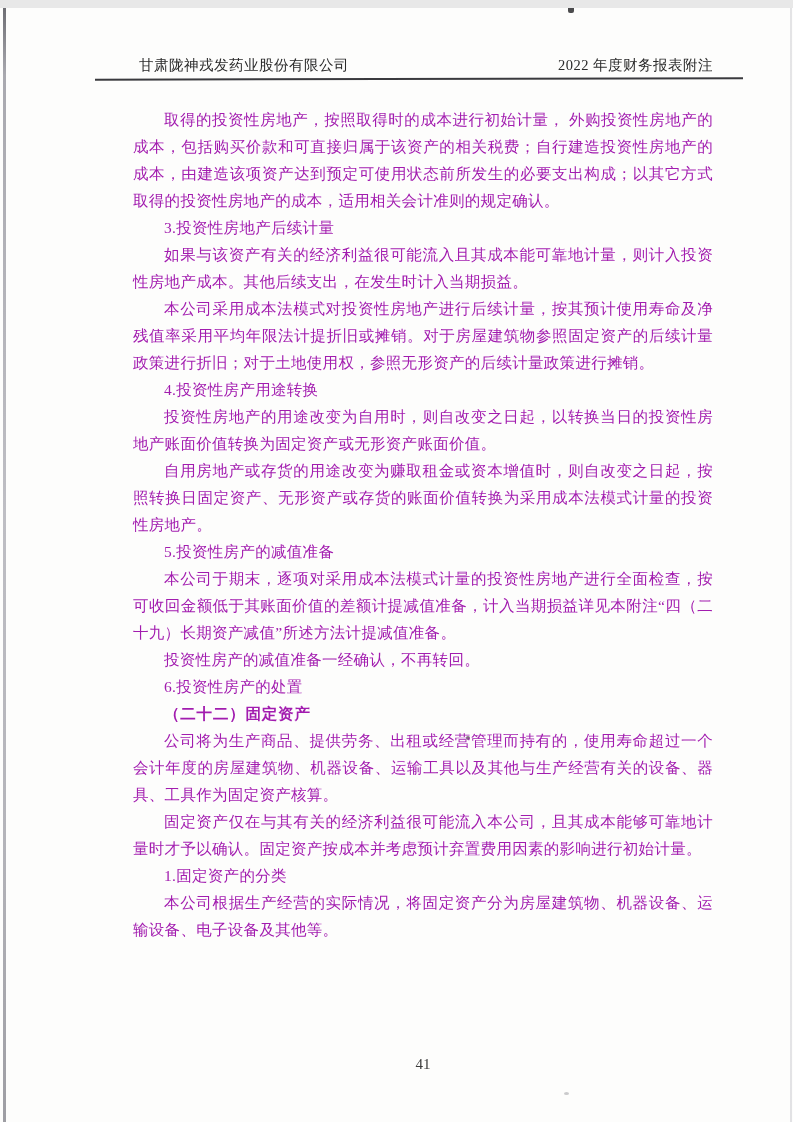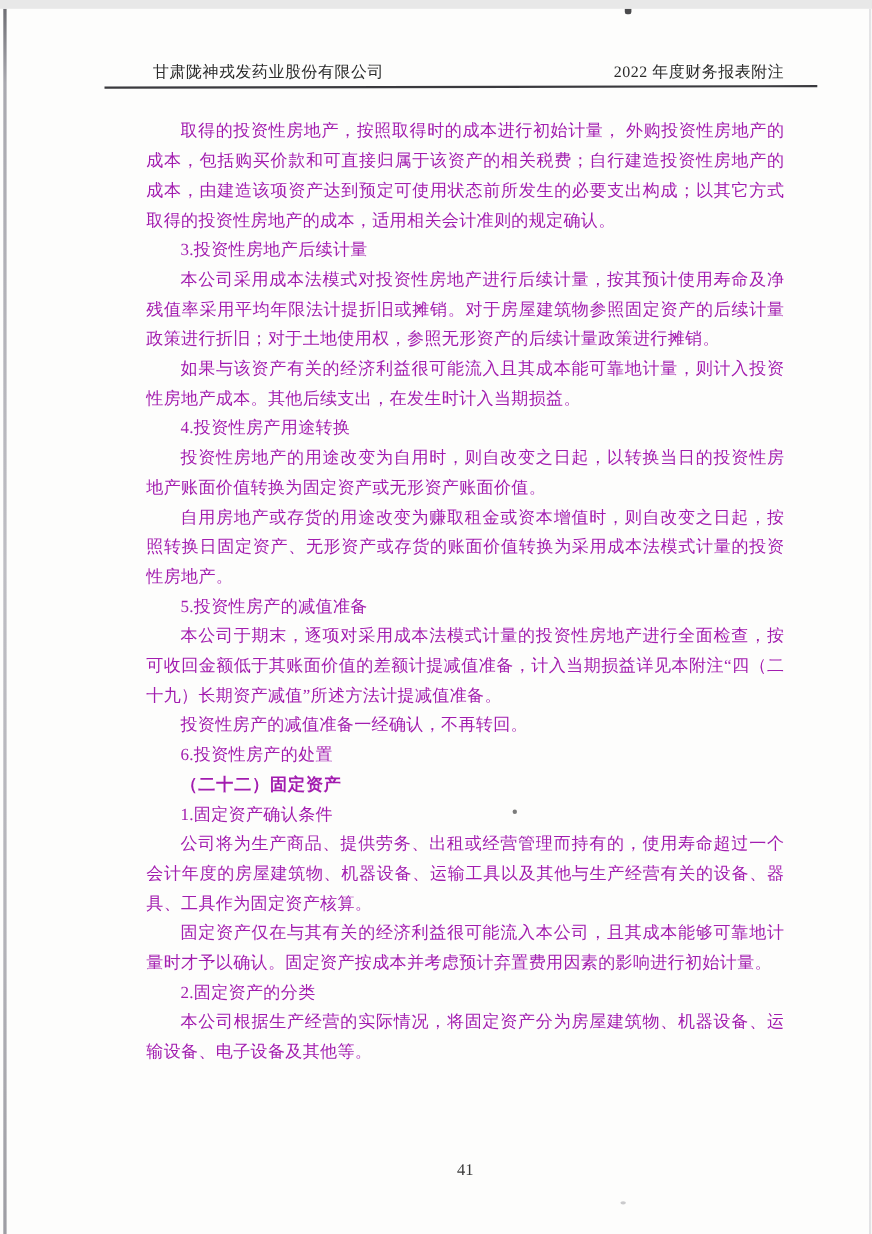--- a/index.html
+++ b/index.html
@@ -118,34 +118,33 @@
 
   <div class="header">
     <span>甘肃陇神戎发药业股份有限公司</span>
     <span>2022 年度财务报表附注</span>
   </div>
   <div class="header-rule"></div>
 
   <div class="doc-body">
       <p class="blk p">取得的投资性房地产，按照取得时的成本进行初始计量， 外购投资性房地产的成本，包括购买价款和可直接归属于该资产的相关税费；自行建造投资性房地产的成本，由建造该项资产达到预定可使用状态前所发生的必要支出构成；以其它方式取得的投资性房地产的成本，适用相关会计准则的规定确认。</p>
       <p class="blk sub">3.投资性房地产后续计量</p>
+      <p class="blk p">如果与该资产有关的经济利益很可能流入且其成本能可靠地计量，则计入投资性房地产成本。其他后续支出，在发生时计入当期损益。</p>
       <p class="blk p">本公司采用成本法模式对投资性房地产进行后续计量，按其预计使用寿命及净残值率采用平均年限法计提折旧或摊销。对于房屋建筑物参照固定资产的后续计量政策进行折旧；对于土地使用权，参照无形资产的后续计量政策进行摊销。</p>
-      <p class="blk p">如果与该资产有关的经济利益很可能流入且其成本能可靠地计量，则计入投资性房地产成本。其他后续支出，在发生时计入当期损益。</p>
       <p class="blk sub">4.投资性房产用途转换</p>
       <p class="blk p">投资性房地产的用途改变为自用时，则自改变之日起，以转换当日的投资性房地产账面价值转换为固定资产或无形资产账面价值。</p>
       <p class="blk p">自用房地产或存货的用途改变为赚取租金或资本增值时，则自改变之日起，按照转换日固定资产、无形资产或存货的账面价值转换为采用成本法模式计量的投资性房地产。</p>
       <p class="blk sub">5.投资性房产的减值准备</p>
       <p class="blk p">本公司于期末，逐项对采用成本法模式计量的投资性房地产进行全面检查，按可收回金额低于其账面价值的差额计提减值准备，计入当期损益详见本附注“四（二十九）长期资产减值”所述方法计提减值准备。</p>
       <p class="blk p">投资性房产的减值准备一经确认，不再转回。</p>
       <p class="blk sub">6.投资性房产的处置</p>
       <p class="blk sec">（二十二）固定资产</p>
-      <p class="blk sub">1.固定资产确认条件</p>
       <p class="blk p">公司将为生产商品、提供劳务、出租或经营管理而持有的，使用寿命超过一个会计年度的房屋建筑物、机器设备、运输工具以及其他与生产经营有关的设备、器具、工具作为固定资产核算。</p>
       <p class="blk p">固定资产仅在与其有关的经济利益很可能流入本公司，且其成本能够可靠地计量时才予以确认。固定资产按成本并考虑预计弃置费用因素的影响进行初始计量。</p>
-      <p class="blk sub">2.固定资产的分类</p>
+      <p class="blk sub">1.固定资产的分类</p>
       <p class="blk p">本公司根据生产经营的实际情况，将固定资产分为房屋建筑物、机器设备、运输设备、电子设备及其他等。</p>
     </div>
 
   <div class="footer">
     <span>41</span>
   </div>
 
 </div>
 
 </body></html>

